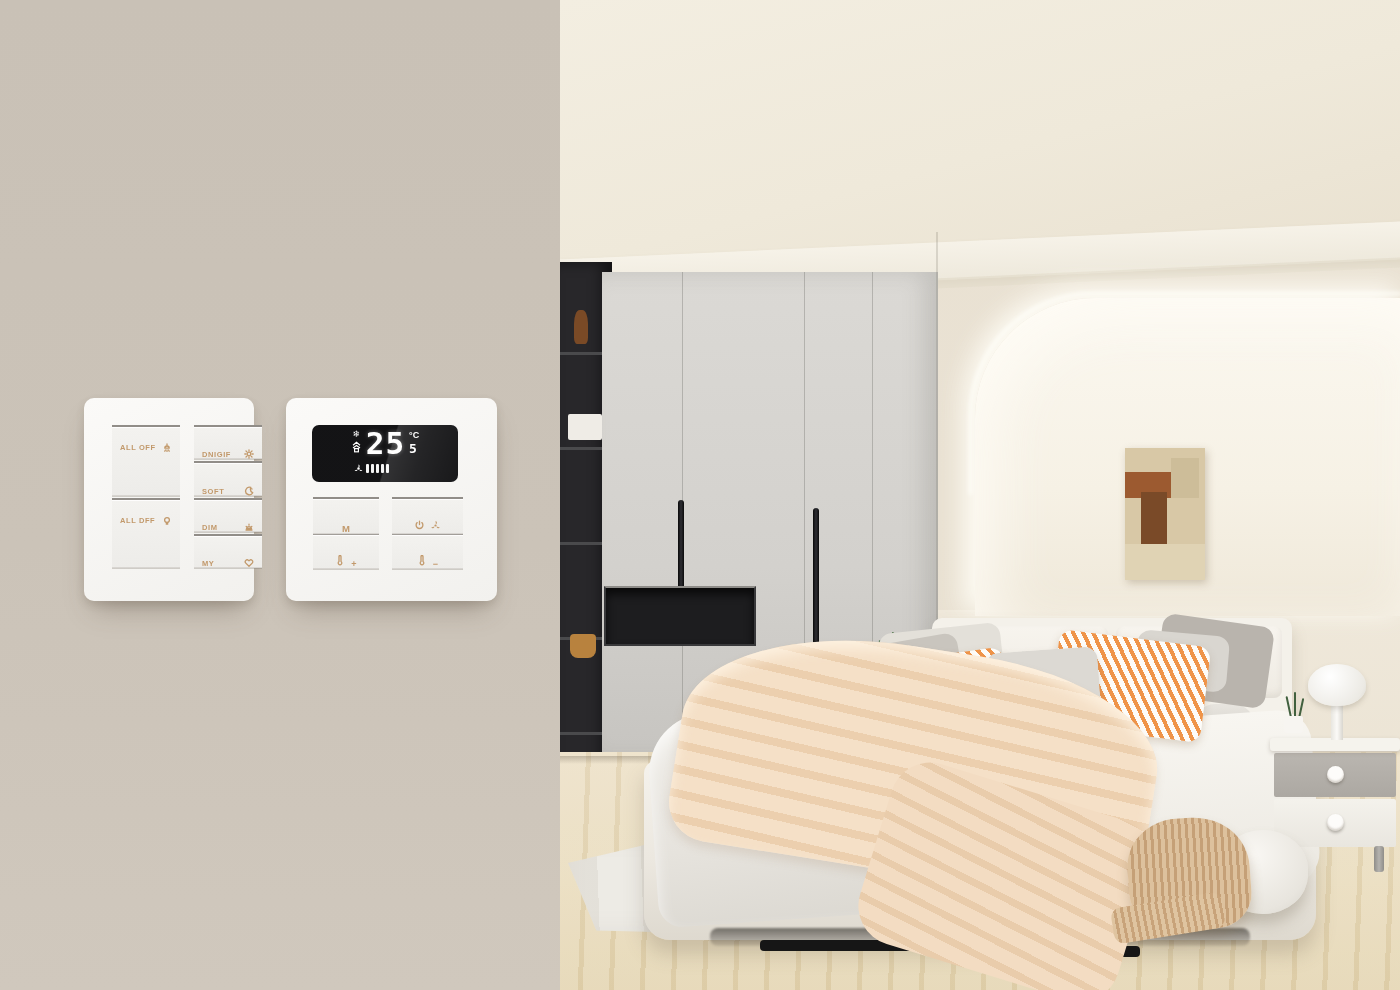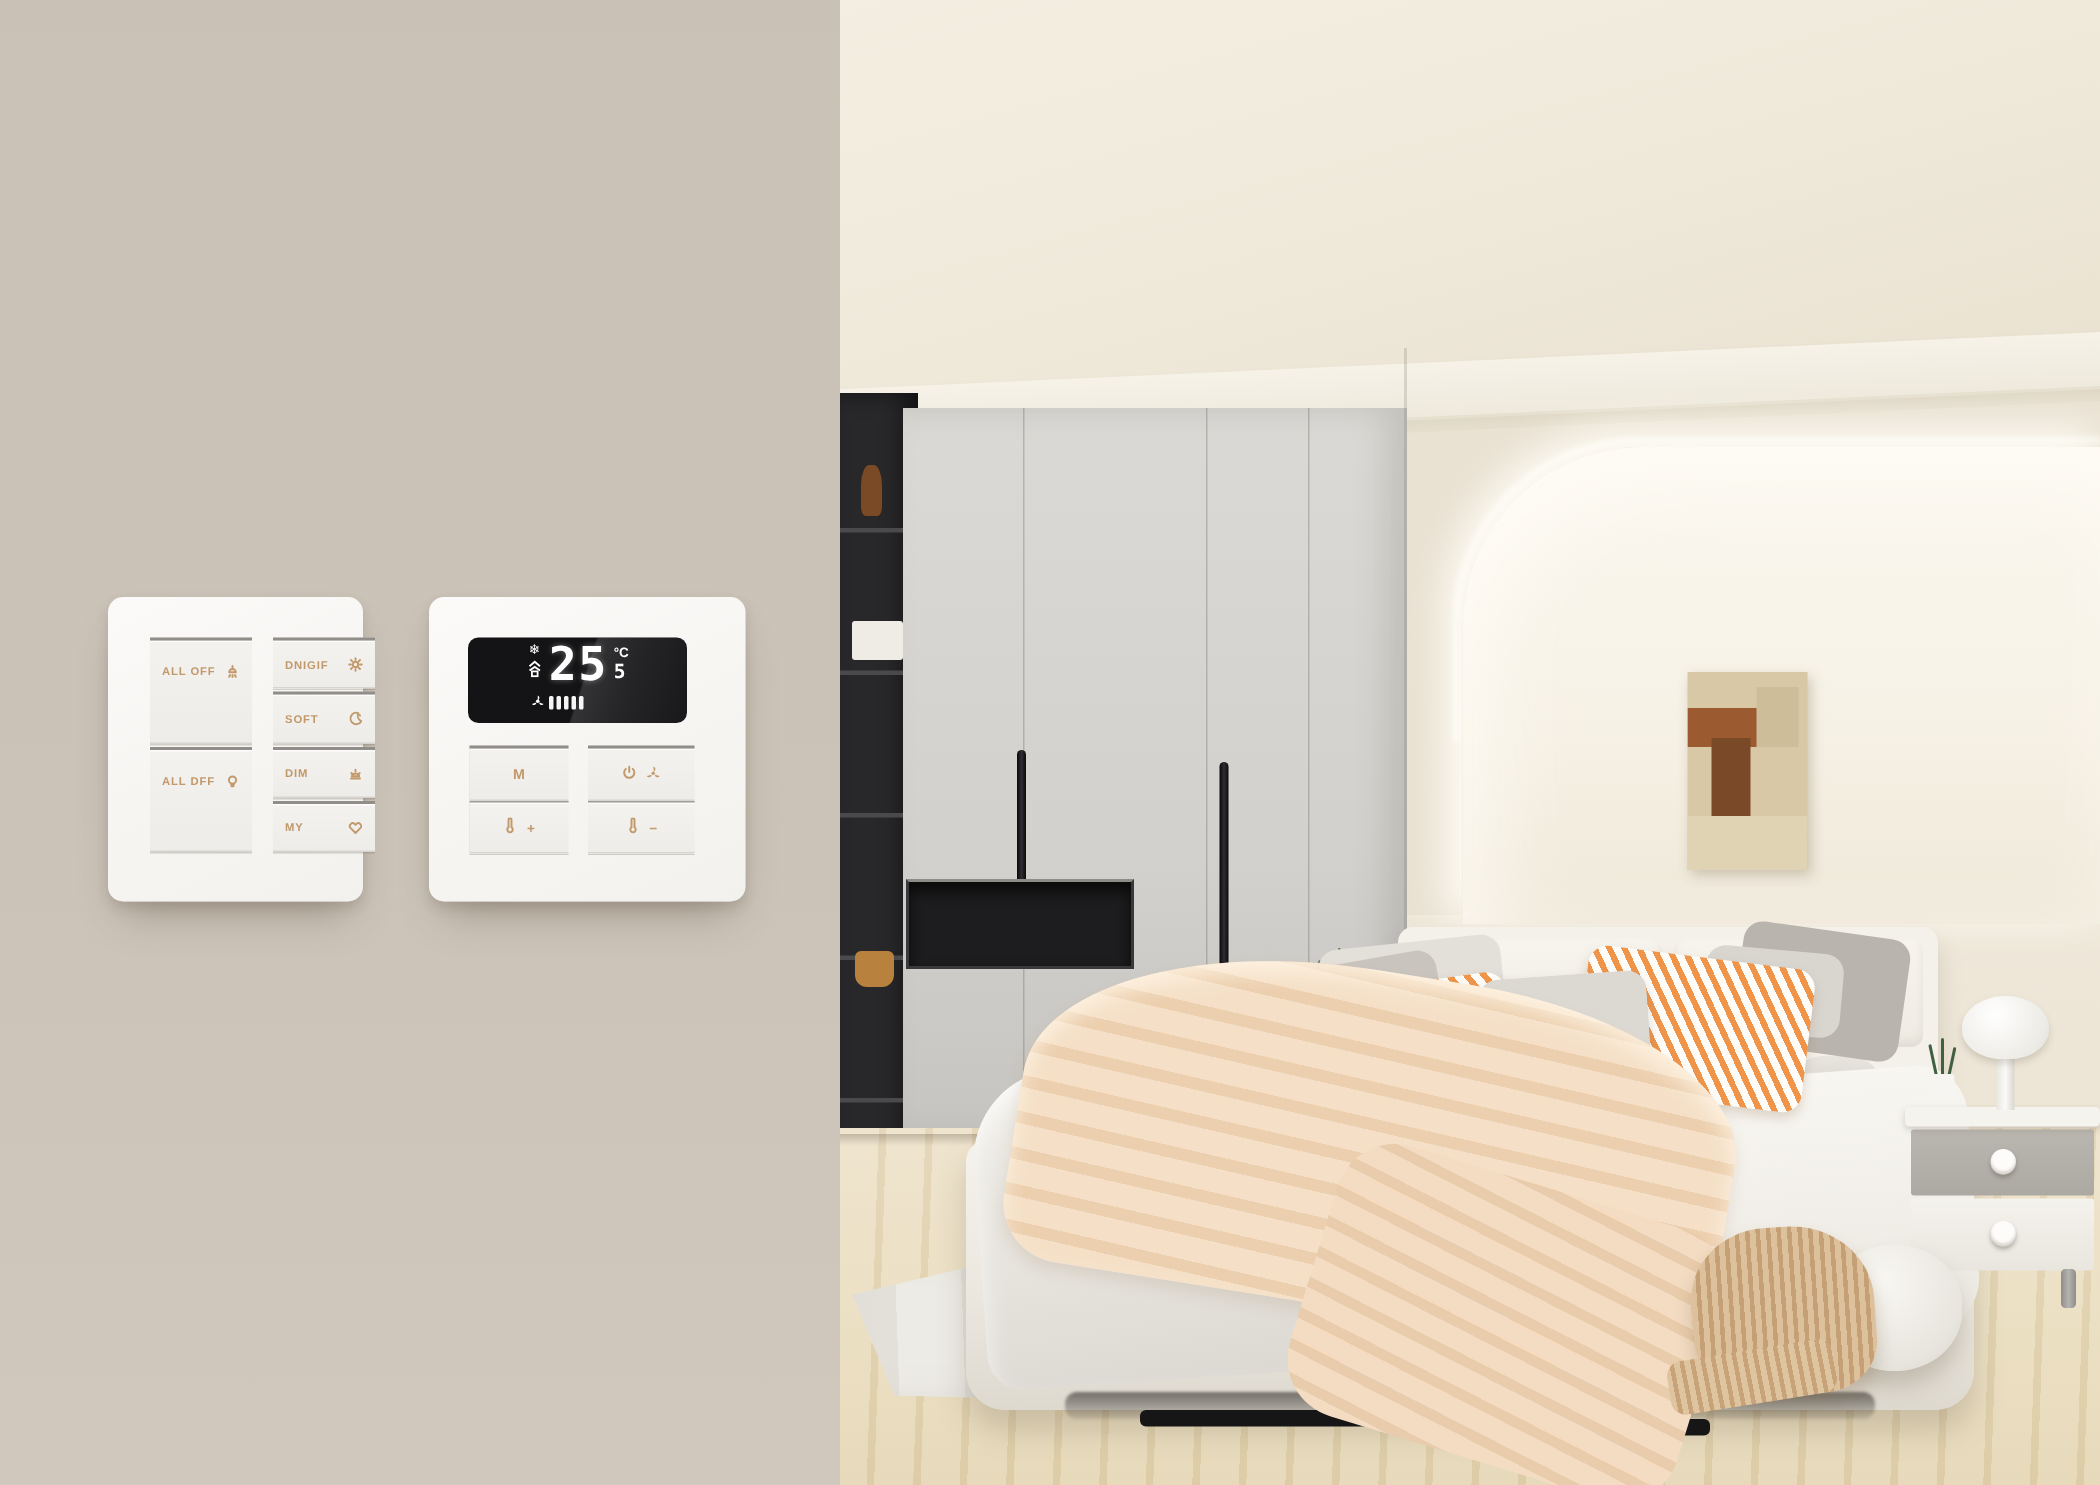--- a/index.html
+++ b/index.html
@@ -5,30 +5,30 @@
   html,body{margin:0;padding:0;background:#888;}
   .stage{position:relative;width:1400px;height:990px;overflow:hidden;
          font-family:"Liberation Sans",sans-serif;background:#cac2b8;}
 
   
   .left-wall{position:absolute;left:0;top:0;width:560px;height:990px;
              background:linear-gradient(180deg,#c9c1b6 0%,#cbc3b8 55%,#d0c8bd 100%);}
   .plate{position:absolute;background:linear-gradient(155deg,#fbfaf8,#f2f1ee);
          border-radius:10px;
          box-shadow:0 16px 26px -10px rgba(85,72,58,.38),0 4px 8px rgba(85,72,58,.16);}
-  .plate-switch{left:72px;top:398px;width:170px;height:203px;}
+  .plate-switch{left:84px;top:398px;width:170px;height:203px;}
   .plate-thermo{left:286px;top:398px;width:211px;height:203px;}
 
   .sw-col{position:absolute;top:27px;height:143px;display:flex;flex-direction:column;gap:2px;}
   .sw-col-left{left:28px;width:68px;}
   .sw-col-right{left:110px;width:68px;}
   .key{position:relative;flex:1;background:linear-gradient(180deg,#f3f2ef,#edece9);
        border:0;border-top:2px solid rgba(70,64,56,.55);
        box-shadow:inset 0 1px 0 rgba(255,255,255,.85),inset 0 -1px 0 rgba(120,112,100,.18),0 1px 0 rgba(120,112,100,.3);
-       display:flex;align-items:center;justify-content:space-between;padding:0 8px;cursor:pointer;}
+       display:flex;align-items:flex-end;justify-content:space-between;padding:0 8px;cursor:pointer;}
   .key-big{align-items:flex-start;padding-top:16px;}
   .key-label{font-size:7.5px;letter-spacing:.6px;color:#c2996b;font-weight:bold;white-space:nowrap;}
   .key-ico{display:flex;align-items:center;}
   .key-ico svg{width:10px;height:10px;}
   .gold-stroke{stroke:#c2996b;fill:none;stroke-width:1.3;stroke-linecap:round;stroke-linejoin:round;}
   .gold-fill{fill:#c2996b;}
 
   
   .lcd{position:absolute;left:26px;top:27px;width:146px;height:57px;background:#0c0c0e;
        border-radius:7px;overflow:hidden;color:#fff;}

